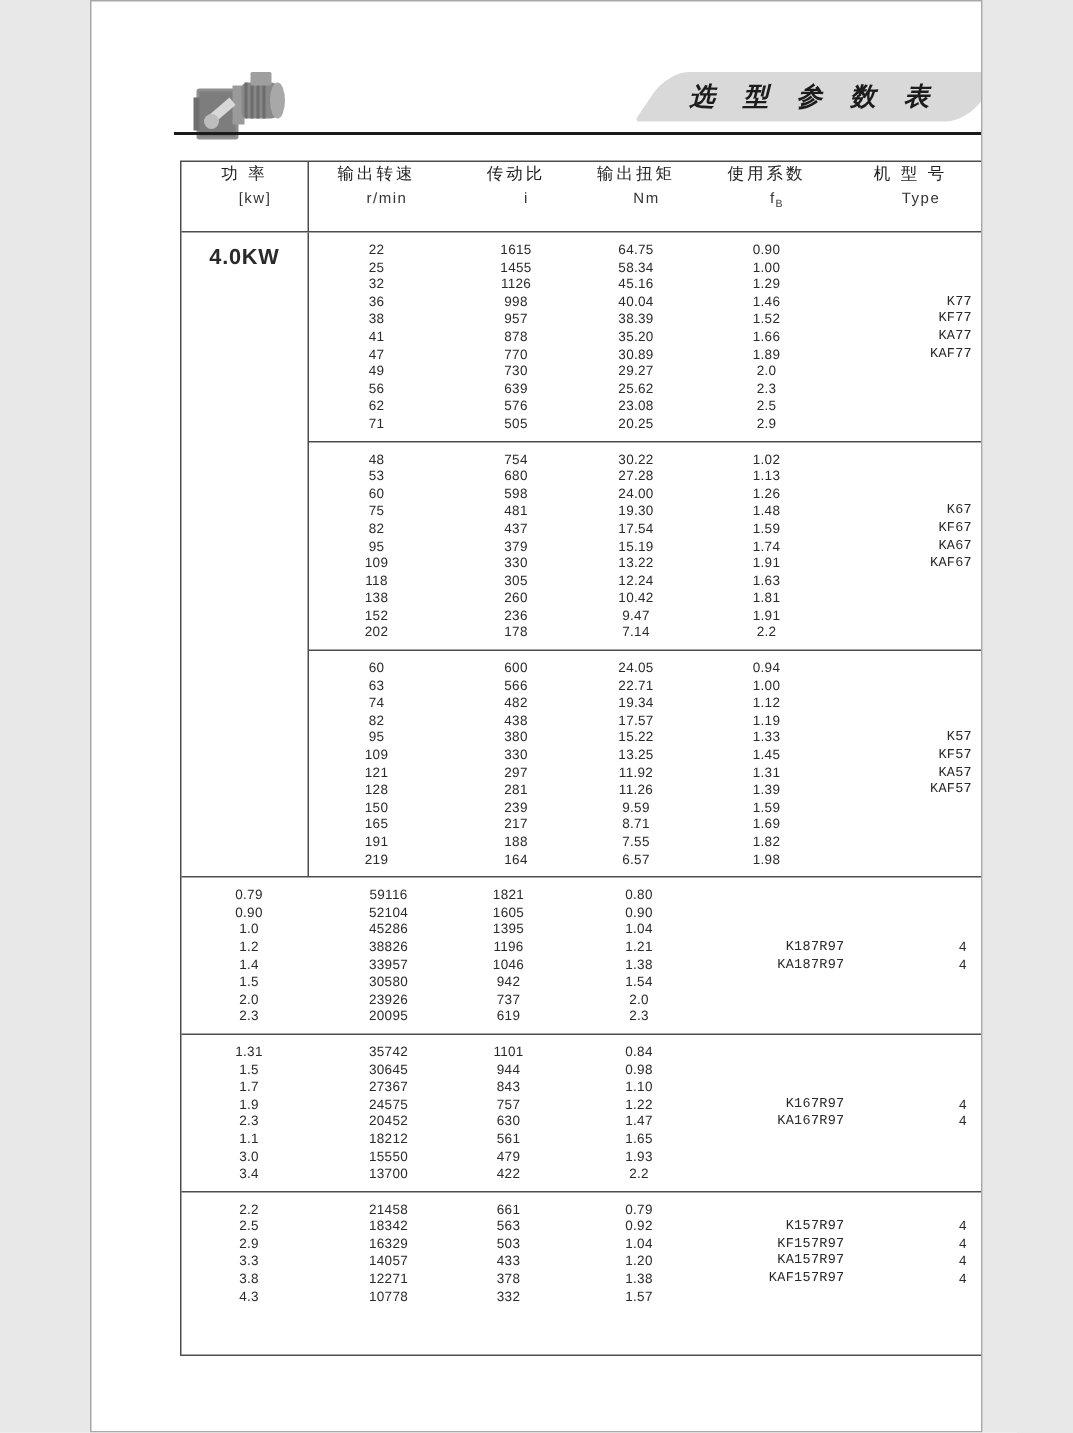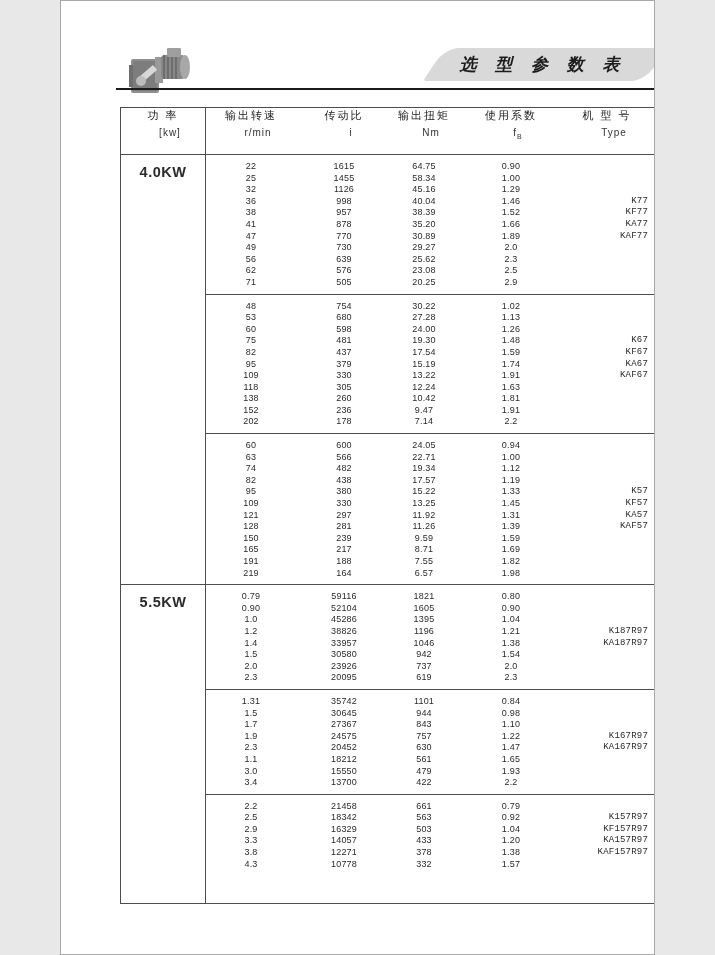--- a/index.html
+++ b/index.html
@@ -399,21 +399,20 @@
                 <div class="cell">164</div>
                 <div class="cell">6.57</div>
                 <div class="cell">1.98</div>
                 <div class="cell cell-type"></div>
                 <div class="cell"></div>
               </div>
             </div>
           </div>
         </div>
         <div class="section">
-          <div class="power-cell">5.5KW</div>
           <div class="blocks">
             <div class="block">
               <div class="row">
                 <div class="cell">0.79</div>
                 <div class="cell">59116</div>
                 <div class="cell">1821</div>
                 <div class="cell">0.80</div>
                 <div class="cell cell-type"></div>
                 <div class="cell"></div>
               </div>

